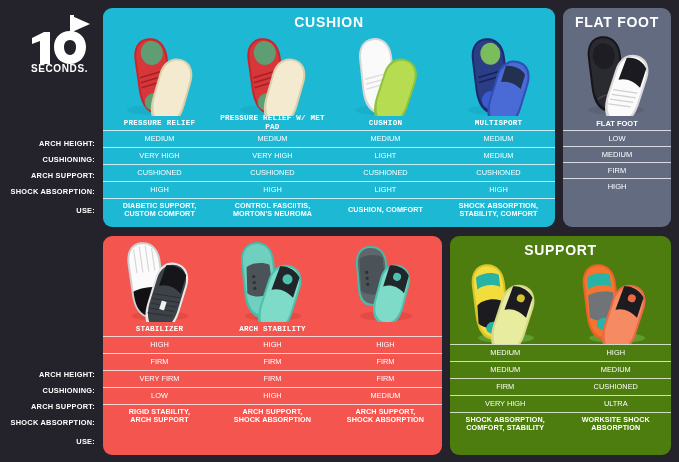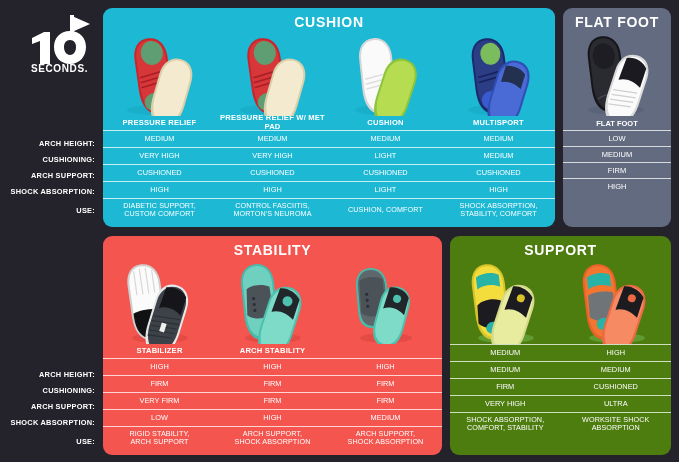--- a/index.html
+++ b/index.html
@@ -33,28 +33,28 @@
   .panel.flatfoot { background: #636b80; }
   .panel.stability{ background: #f4554f; }
   .panel.support  { background: #4d7c0f; }
 
   .imgrow { display: flex; width: 100%; }
   .imgcell { display: flex; align-items: flex-end; justify-content: center; }
 
   
   .ptable { width: 100%; }
   .trow { display: flex; width: 100%; border-top: 1px solid rgba(255,255,255,.75); }
-  .trow.head { border-top: none; }
+  .trow.head { border-top: none; font-family: Liberation Mono, monospace; }
   .tcell {
     color: #ffffff; text-align: center; font-size: 7.4px;
     display: flex; align-items: center; justify-content: center;
     line-height: 1.18; padding: 0 2px;
   }
   .trow.head .tcell { font-weight: bold; font-size: 7.6px; letter-spacing: .2px; }
-  .trow.use .tcell { font-weight: normal; font-size: 7.2px; letter-spacing: .1px; }
+  .trow.use .tcell { font-weight: bold; font-size: 7.2px; letter-spacing: .1px; }
   .trow.use { border-bottom: none; }
 
   
   .ff-row {
     color:#fff; text-align:center; font-size:7.5px;
     display:flex; align-items:center; justify-content:center;
     border-top: 1px solid rgba(255,255,255,.75);
   }
   .ff-row.head { font-weight:bold; border-top:none; }
   .ff-row.use  { font-weight:bold; }
@@ -246,21 +246,20 @@
     <div class="ptable">
       <div class="ff-row head" style="height:14px;">FLAT FOOT</div>
       <div class="ff-row" style="height:16px;">LOW</div>
       <div class="ff-row" style="height:16px;">MEDIUM</div>
       <div class="ff-row" style="height:16px;">FIRM</div>
       <div class="ff-row" style="height:16px;">HIGH</div>
     </div>
   </div>
 
   <div class="panel stability" style="left:103px; top:236px; width:339px; height:219px;">
-    <div class="panel-title">STABILITY</div>
 
     <div class="imgrow" style="height:86px;">
       <div class="imgcell" style="width:33.333%;">
         <div class="insole">
           <svg width="86" height="82" viewBox="0 0 86 82">
             <ellipse cx="44" cy="76" rx="28" ry="5" fill="#d9443f" opacity="0.6"></ellipse>
             <g transform="translate(10,2) rotate(-8 20 38)">
               <path d="M20 0 C31 0 37 9 37 20 L37 50 C37 66 30 76 20 76 C10 76 4 66 4 50 L4 20 C4 9 9 0 20 0 Z" fill="#cfcfcf"></path>
               <path d="M20 2 C30 2 35 10 35 20 L35 48 C35 63 29 73 20 73 C11 73 6 63 6 48 L6 20 C6 10 10 2 20 2 Z" fill="#fbfbfb"></path>
               <path d="M6 48 C11 45 29 45 34 48 L34 52 C34 66 28 74 20 74 C12 74 6 66 6 52 Z" fill="#111114"></path>

